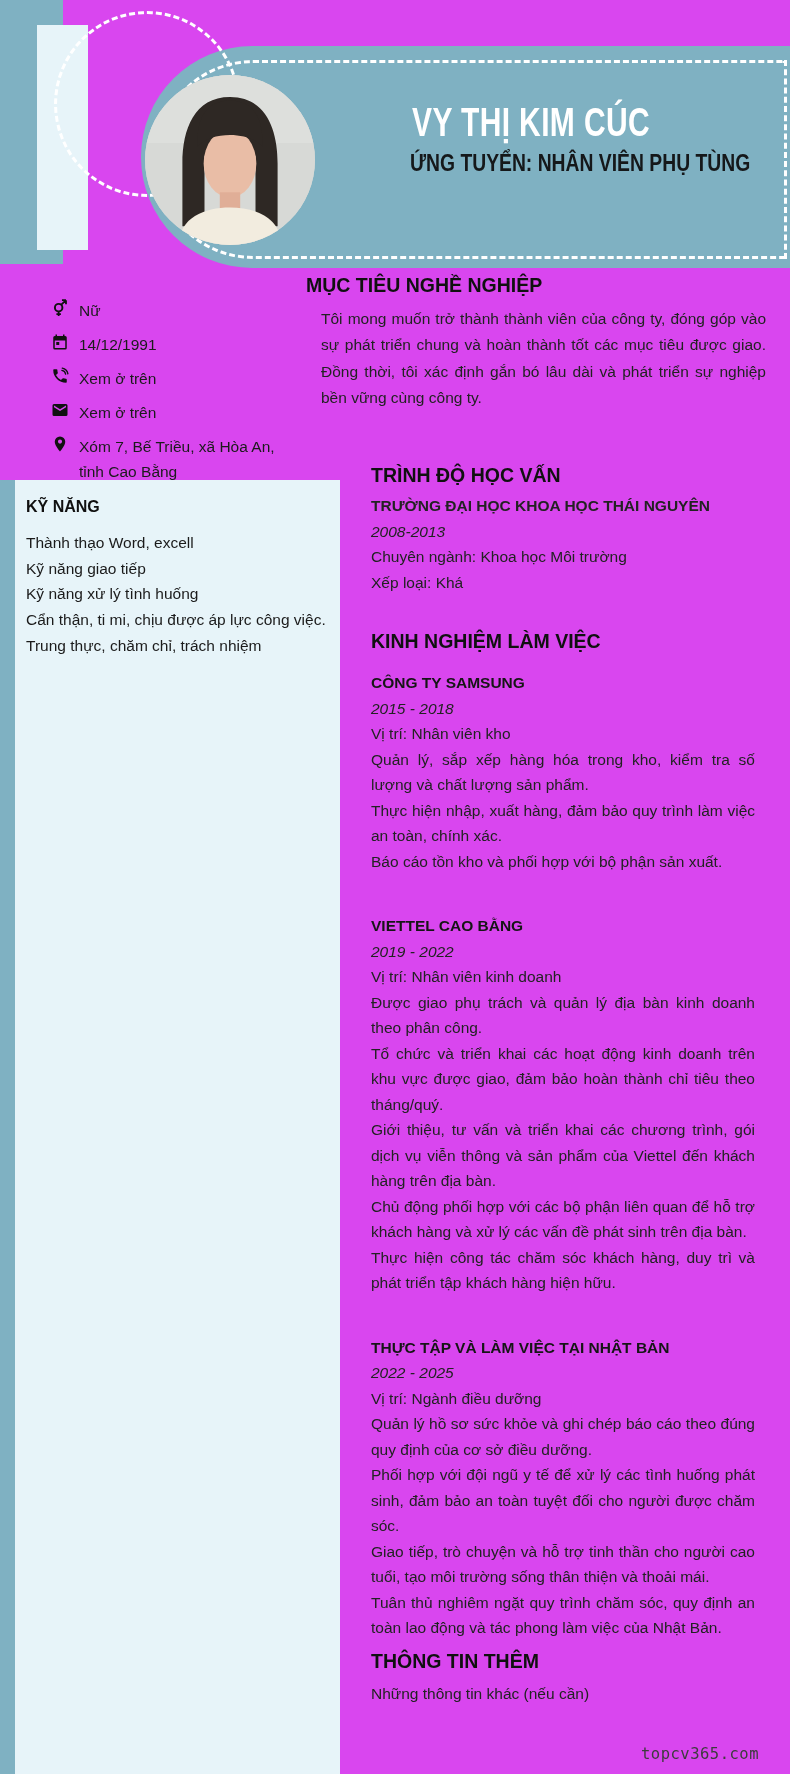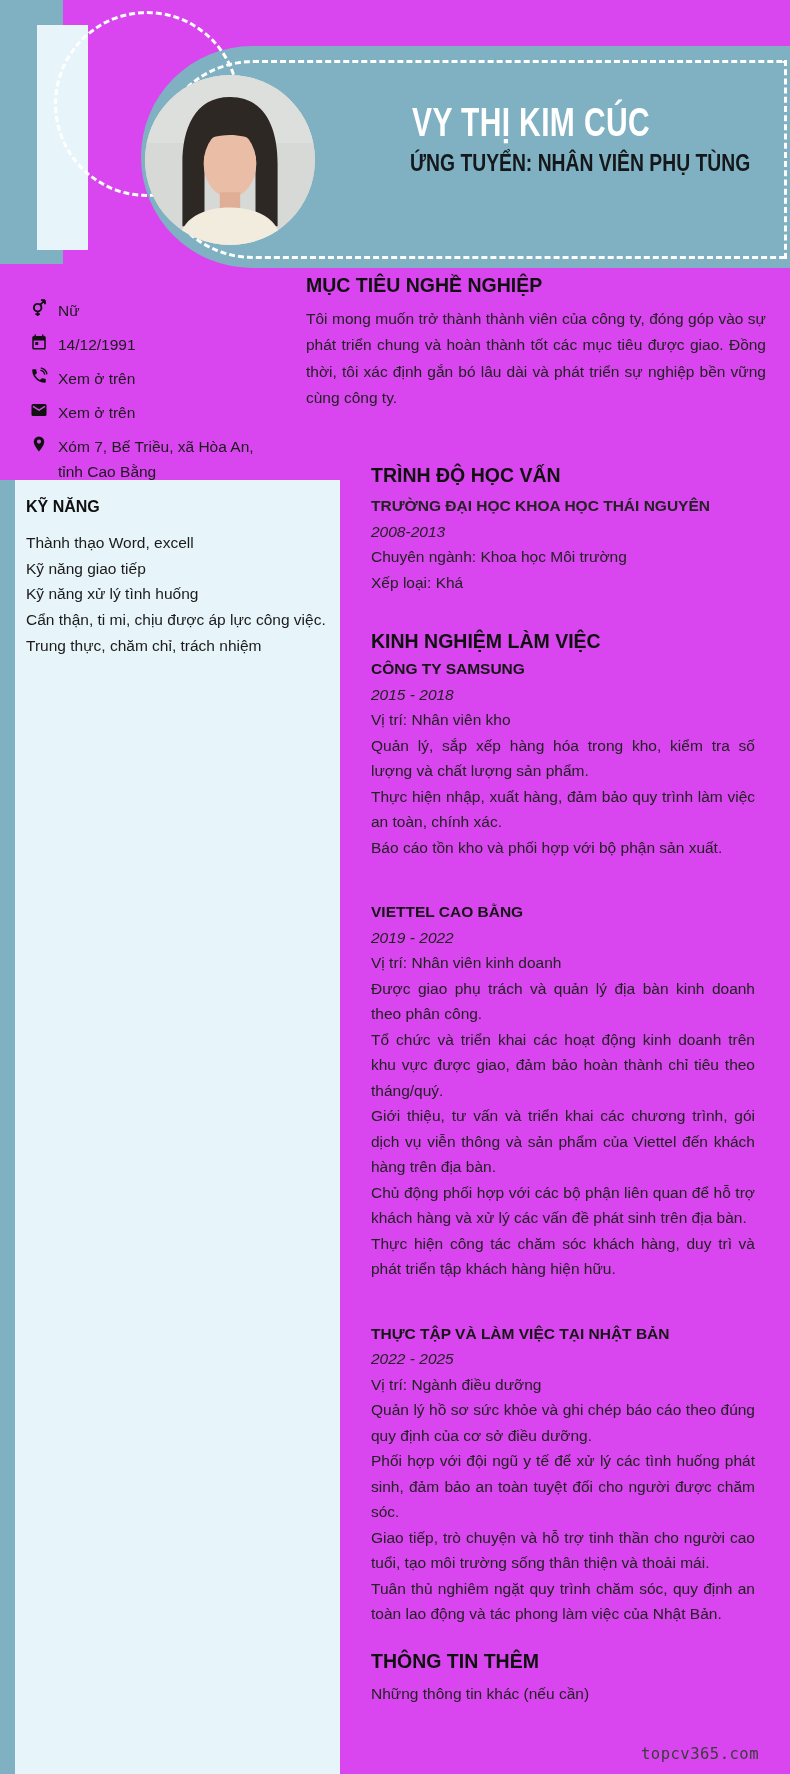--- a/index.html
+++ b/index.html
@@ -22,43 +22,43 @@
             overflow:hidden; background:#d6d8d5; }
   .avatar svg { display:block; width:100%; height:100%; }
   .header-name { position:absolute; left:412px; top:100px; font-size:40px; font-weight:bold;
                  color:#ffffff; white-space:nowrap; transform:scaleX(0.75); transform-origin:left center;
                  letter-spacing:0.5px; }
   .header-sub { position:absolute; left:410px; top:150px; font-size:23px; font-weight:bold;
                 color:#15181a; white-space:nowrap; transform:scaleX(0.84); transform-origin:left center; }
 
   
   .contact { position:absolute; left:30px; top:298px; width:280px; }
-  .contact-row { display:flex; align-items:flex-start; margin-bottom:9px; min-height:22px; }
+  .contact-row { display:flex; align-items:flex-start; margin-bottom:9px; min-height:22px;justify-content:center; }
   .contact-row .ic { width:18px; height:18px; flex:0 0 18px; margin-top:1px; }
   .contact-row .txt { margin-left:10px; font-size:15.5px; line-height:25px; width:210px; color:#1b1b1b; }
 
   
   .left-strip { position:absolute; left:0; top:480px; width:15px; height:1294px; background:#7fb1c2; }
   .skills-panel { position:absolute; left:15px; top:480px; width:325px; height:1294px;
                   background:#e7f4f9; padding:18px 14px 0 11px; }
   .skills-panel h2 { font-size:16px; font-weight:bold; color:#101010; margin-bottom:14px; }
   .skills-panel li { list-style:none; font-size:15.5px; line-height:25.7px; color:#1b1b1b; }
 
   
   .section h2 { font-size:19.5px; font-weight:bold; color:#101010; line-height:26px; }
   .objective { position:absolute; left:306px; top:272px; width:460px; }
-  .objective p { margin-top:8px; font-size:15.5px; line-height:26.3px; text-align:justify; color:#222; }
+  .objective p { margin-top:8px; font-size:15.5px; line-height:26.3px; text-align:justify; color:#222;margin-left:15px; }
 
   .education { position:absolute; left:371px; top:462px; width:384px; }
   .education .lines { margin-top:5px; font-size:15.5px; line-height:25.5px; color:#222; }
   .edu-school { font-weight:bold; }
   .edu-period { font-style:italic; }
 
   .experience { position:absolute; left:371px; top:628px; width:384px; }
-  .job { margin-top:2px; }
+  .job { margin-top:16px; }
   .job + .job { margin-top:39px; }
   .job2 { margin-top:39px; }
   .job3 { margin-top:42px; }
   .job-company { font-size:15.5px; font-weight:bold; line-height:25.5px; color:#151515; }
   .job-period { font-size:15.5px; font-style:italic; line-height:25.5px; color:#222; }
   .job-position { font-size:15.5px; line-height:25.5px; color:#222; }
   .job p.desc { font-size:15.5px; line-height:25.5px; text-align:justify; color:#222; }
 
   .additional { position:absolute; left:371px; top:1648px; width:384px; }
   .additional p { margin-top:7px; font-size:15.5px; line-height:25.5px; color:#222; }

